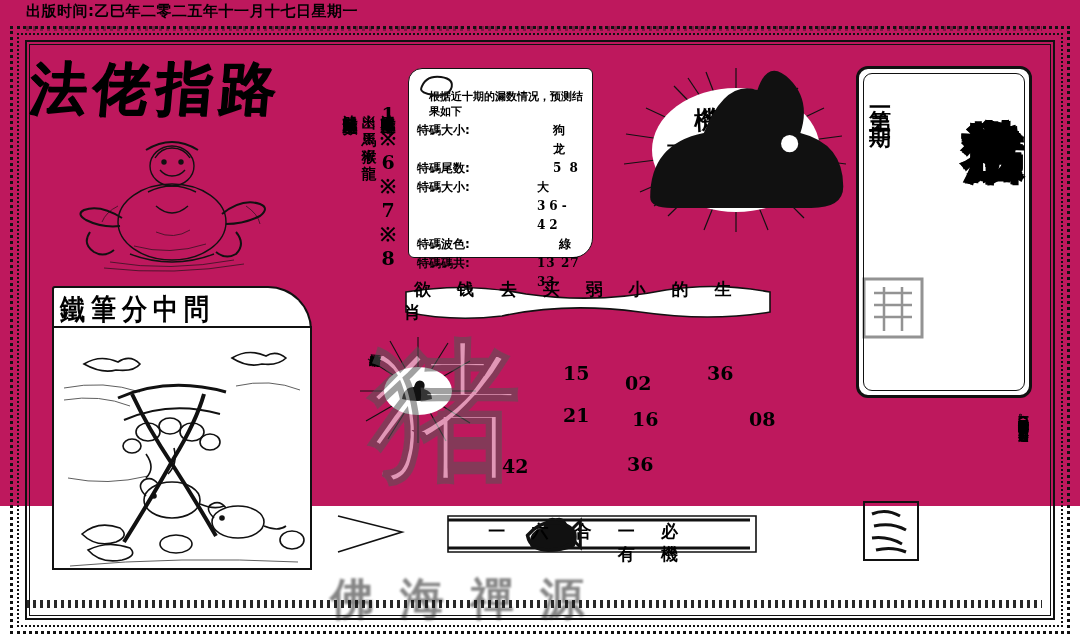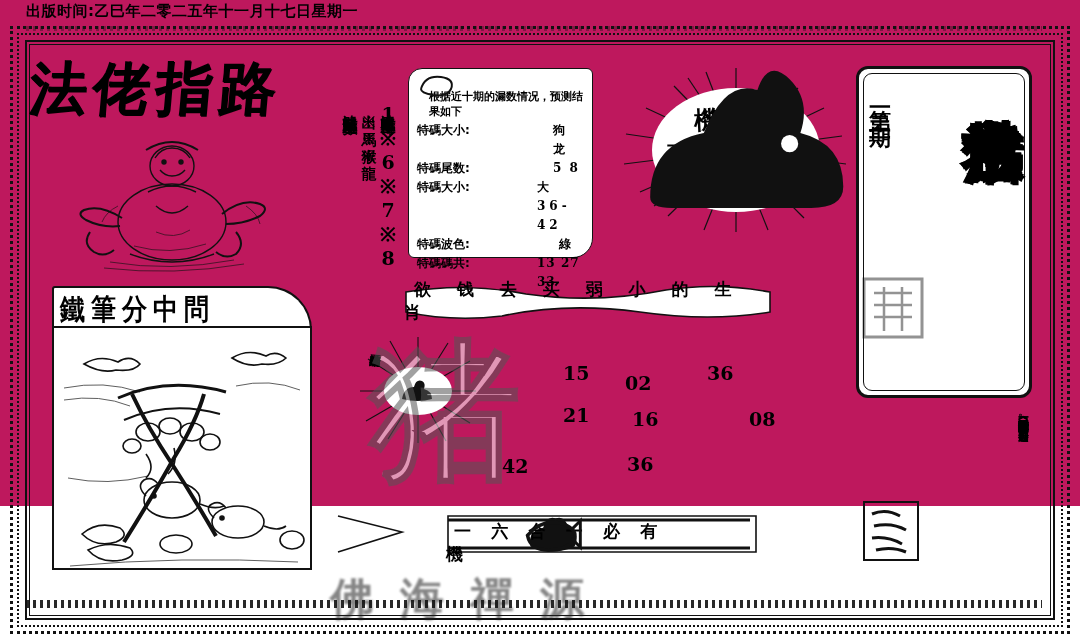--- a/index.html
+++ b/index.html
@@ -159,23 +159,23 @@
   
   .num{
     position:absolute;font-size:19px;font-weight:700;
     font-family:"DejaVu Serif",serif;color:#000;
   }
 
   
   .ribbon{position:absolute;left:336px;top:512px;width:430px;height:44px;}
   .ribbon svg{position:absolute;inset:0;width:100%;height:100%;}
   .ribbon span{
-    position:absolute;left:110px;top:8px;width:240px;text-align:left;
+    position:absolute;left:110px;top:8px;width:240px;text-align:right;
     font-size:17px;font-weight:700;letter-spacing:8px;text-indent:8px;
-    font-family:Liberation Serif, serif;
+    font-family:Liberation Mono, monospace;
   }
   .rib-animal{position:absolute;left:72px;top:6px;width:34px;height:28px;}
   .rib-animal2{position:absolute;left:370px;top:6px;width:40px;height:30px;}
 
   
   .brush{
     position:absolute;left:334px;top:548px;width:420px;height:66px;
     font-size:50px;font-weight:700;letter-spacing:22px;
     font-family:"DejaVu Serif",serif;white-space:nowrap;
     filter:blur(.5px);

